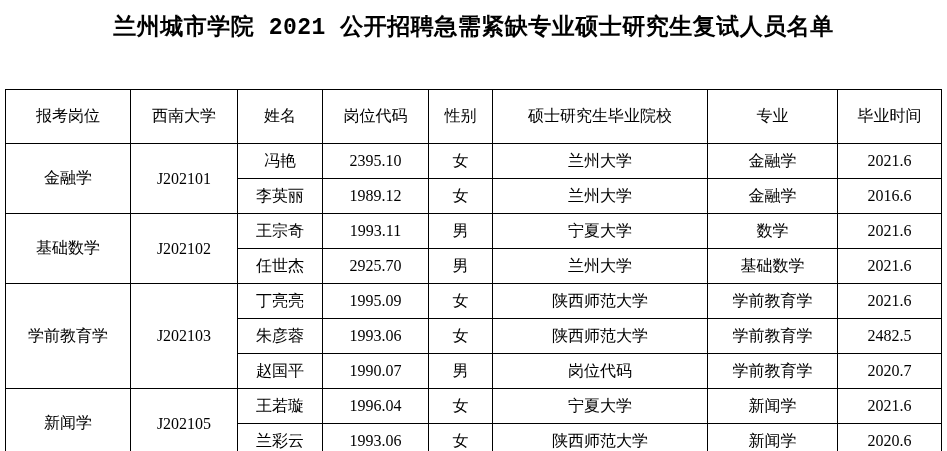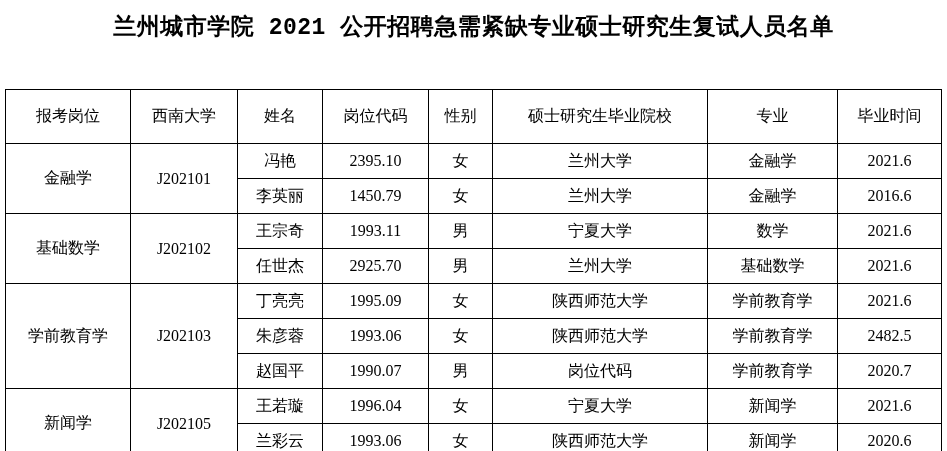--- a/index.html
+++ b/index.html
@@ -87,21 +87,21 @@
         <td rowspan="2">J202101</td>
         <td>冯艳</td>
         <td>2395.10</td>
         <td>女</td>
         <td>兰州大学</td>
         <td>金融学</td>
         <td>2021.6</td>
       </tr>
       <tr>
         <td>李英丽</td>
-        <td>1450.79</td>
+        <td>1989.12</td>
         <td>女</td>
         <td>兰州大学</td>
         <td>金融学</td>
         <td>2016.6</td>
       </tr>
 
       <tr>
         <td rowspan="2">基础数学</td>
         <td rowspan="2">J202102</td>
         <td>王宗奇</td>

